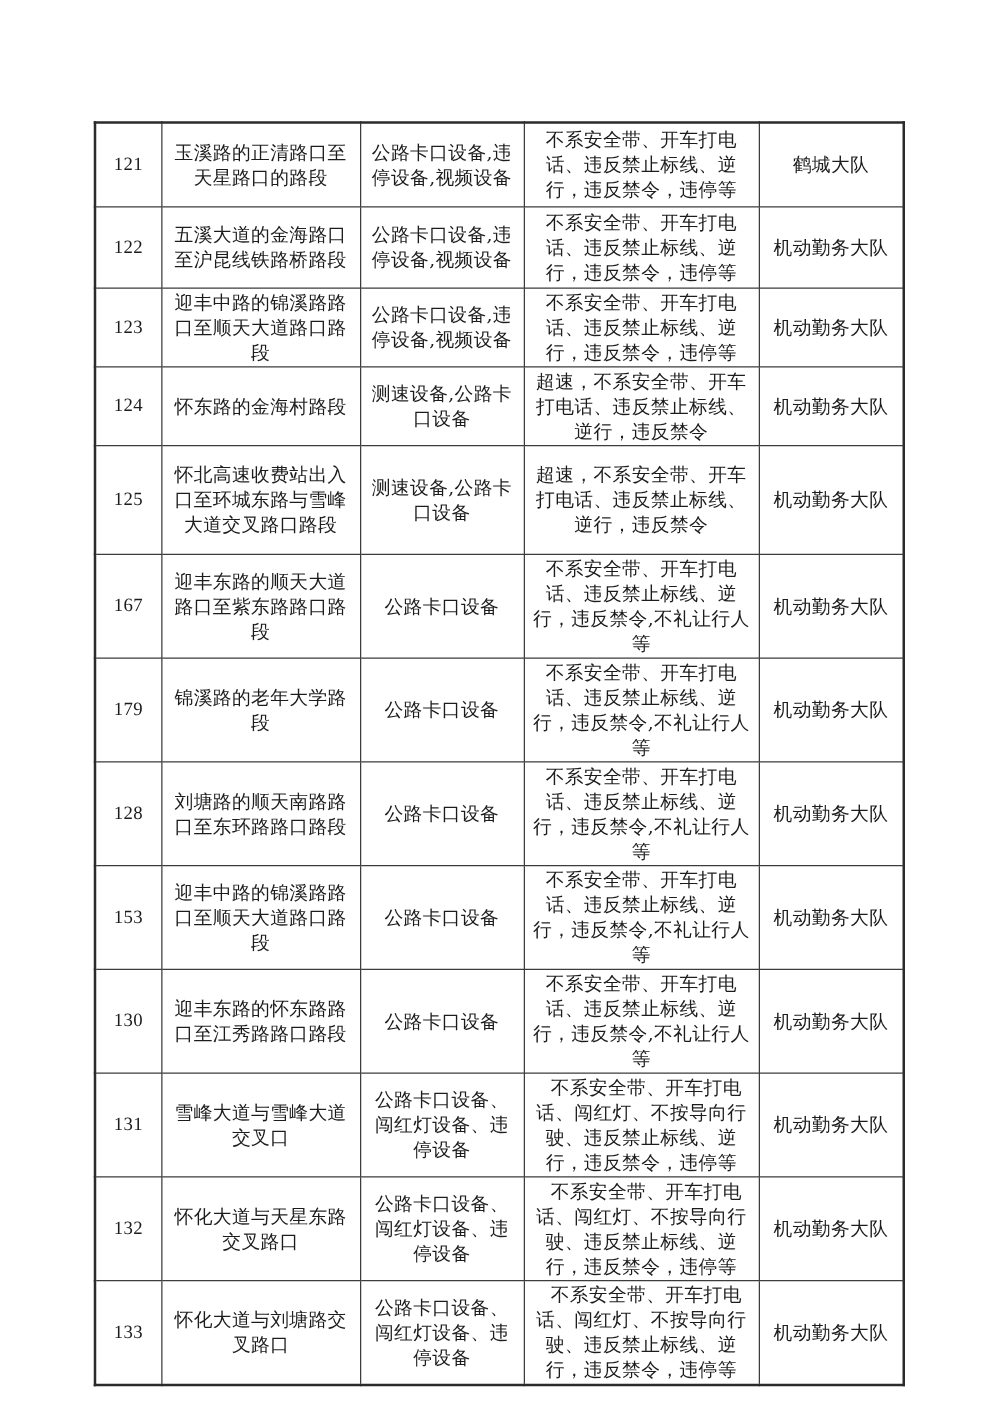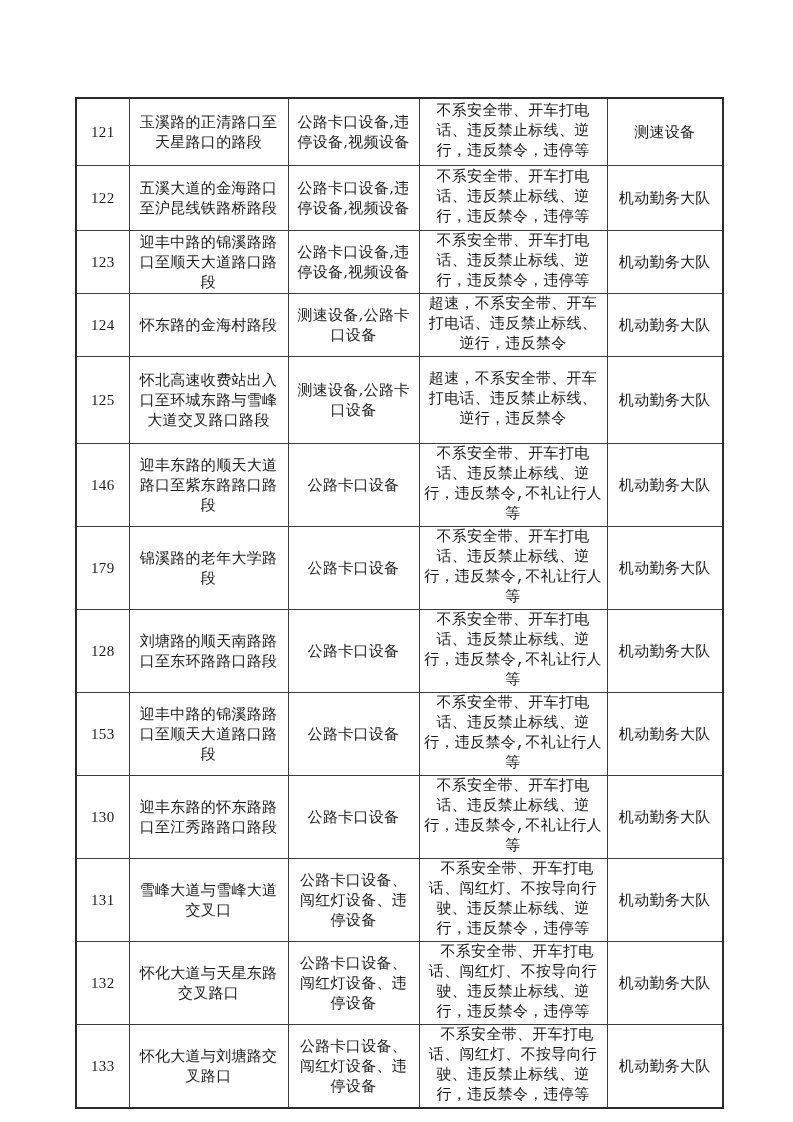--- a/index.html
+++ b/index.html
@@ -25,21 +25,21 @@
     border: 1px solid #3c3c3c;
     text-align: center;
     vertical-align: middle;
     font-size: 15px;
     line-height: 20px;
     letter-spacing: 0.3px;
     padding: 1px 4px;
   }
   td.cell-no { font-size: 15px; font-family: Liberation Serif, serif; }
   td.cell-road { padding: 1px 11px; }
-  td.cell-viol { padding: 1px 3px; font-family: Liberation Mono, monospace; }
+  td.cell-viol { padding: 1px 3px; }
   td.align-left { text-align: left; }
   td.justify-cjk { text-align: justify; text-indent: 8px; }
 </style>
 </head>
 <body>
 
 <div class="page">
   <table class="enf-table">
     <colgroup>
       <col style="width:53px">
@@ -47,21 +47,21 @@
       <col style="width:131px">
       <col style="width:188px">
       <col style="width:116px">
     </colgroup>
     <tbody id="table-body">
         <tr style="height: 67px;">
           <td class="cell-no">121</td>
           <td class="cell-road">玉溪路的正清路口至天星路口的路段</td>
           <td class="cell-equip">公路卡口设备,违停设备,视频设备</td>
           <td class="cell-viol">不系安全带、开车打电话、违反禁止标线、逆行，违反禁令，违停等</td>
-          <td class="cell-unit">测速设备</td>
+          <td class="cell-unit">鹤城大队</td>
         </tr>
         <tr style="height: 65px;">
           <td class="cell-no">122</td>
           <td class="cell-road">五溪大道的金海路口至沪昆线铁路桥路段</td>
           <td class="cell-equip">公路卡口设备,违停设备,视频设备</td>
           <td class="cell-viol">不系安全带、开车打电话、违反禁止标线、逆行，违反禁令，违停等</td>
           <td class="cell-unit">机动勤务大队</td>
         </tr>
         <tr style="height: 59px;">
           <td class="cell-no">123</td>
@@ -78,21 +78,21 @@
           <td class="cell-unit">机动勤务大队</td>
         </tr>
         <tr style="height: 87px;">
           <td class="cell-no">125</td>
           <td class="cell-road">怀北高速收费站出入口至环城东路与雪峰大道交叉路口路段</td>
           <td class="cell-equip">测速设备,公路卡口设备</td>
           <td class="cell-viol">超速，不系安全带、开车打电话、违反禁止标线、逆行，违反禁令</td>
           <td class="cell-unit">机动勤务大队</td>
         </tr>
         <tr style="height: 63px;">
-          <td class="cell-no">146</td>
+          <td class="cell-no">167</td>
           <td class="cell-road">迎丰东路的顺天大道路口至紫东路路口路段</td>
           <td class="cell-equip">公路卡口设备</td>
           <td class="cell-viol">不系安全带、开车打电话、违反禁止标线、逆行，违反禁令,不礼让行人等</td>
           <td class="cell-unit">机动勤务大队</td>
         </tr>
         <tr style="height: 63px;">
           <td class="cell-no">179</td>
           <td class="cell-road">锦溪路的老年大学路段</td>
           <td class="cell-equip">公路卡口设备</td>
           <td class="cell-viol">不系安全带、开车打电话、违反禁止标线、逆行，违反禁令,不礼让行人等</td>

